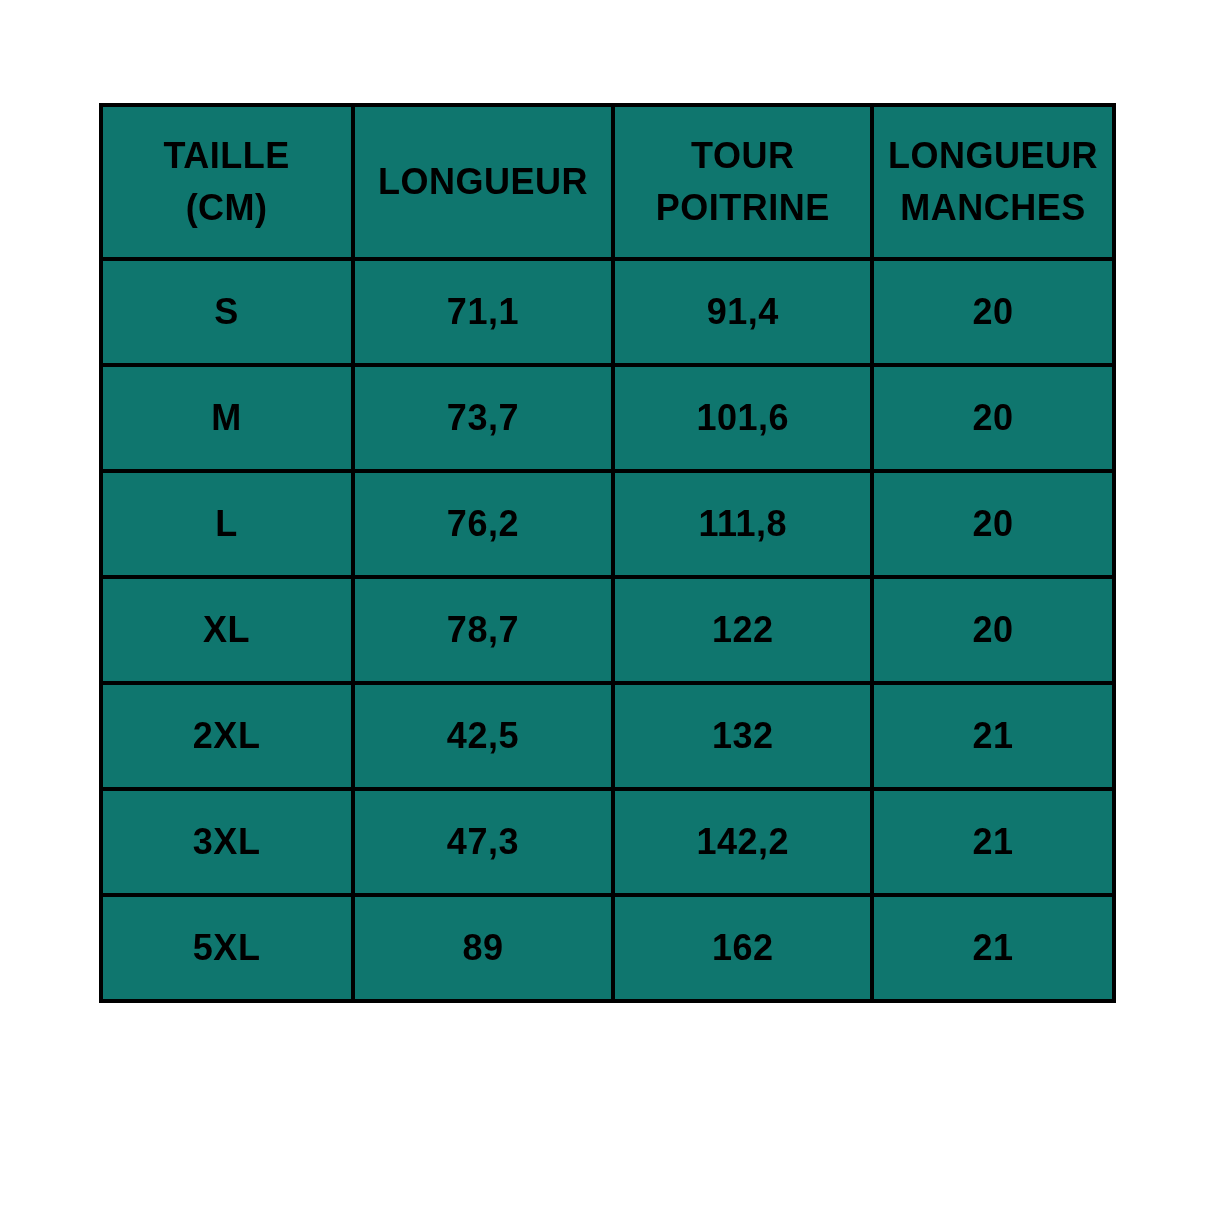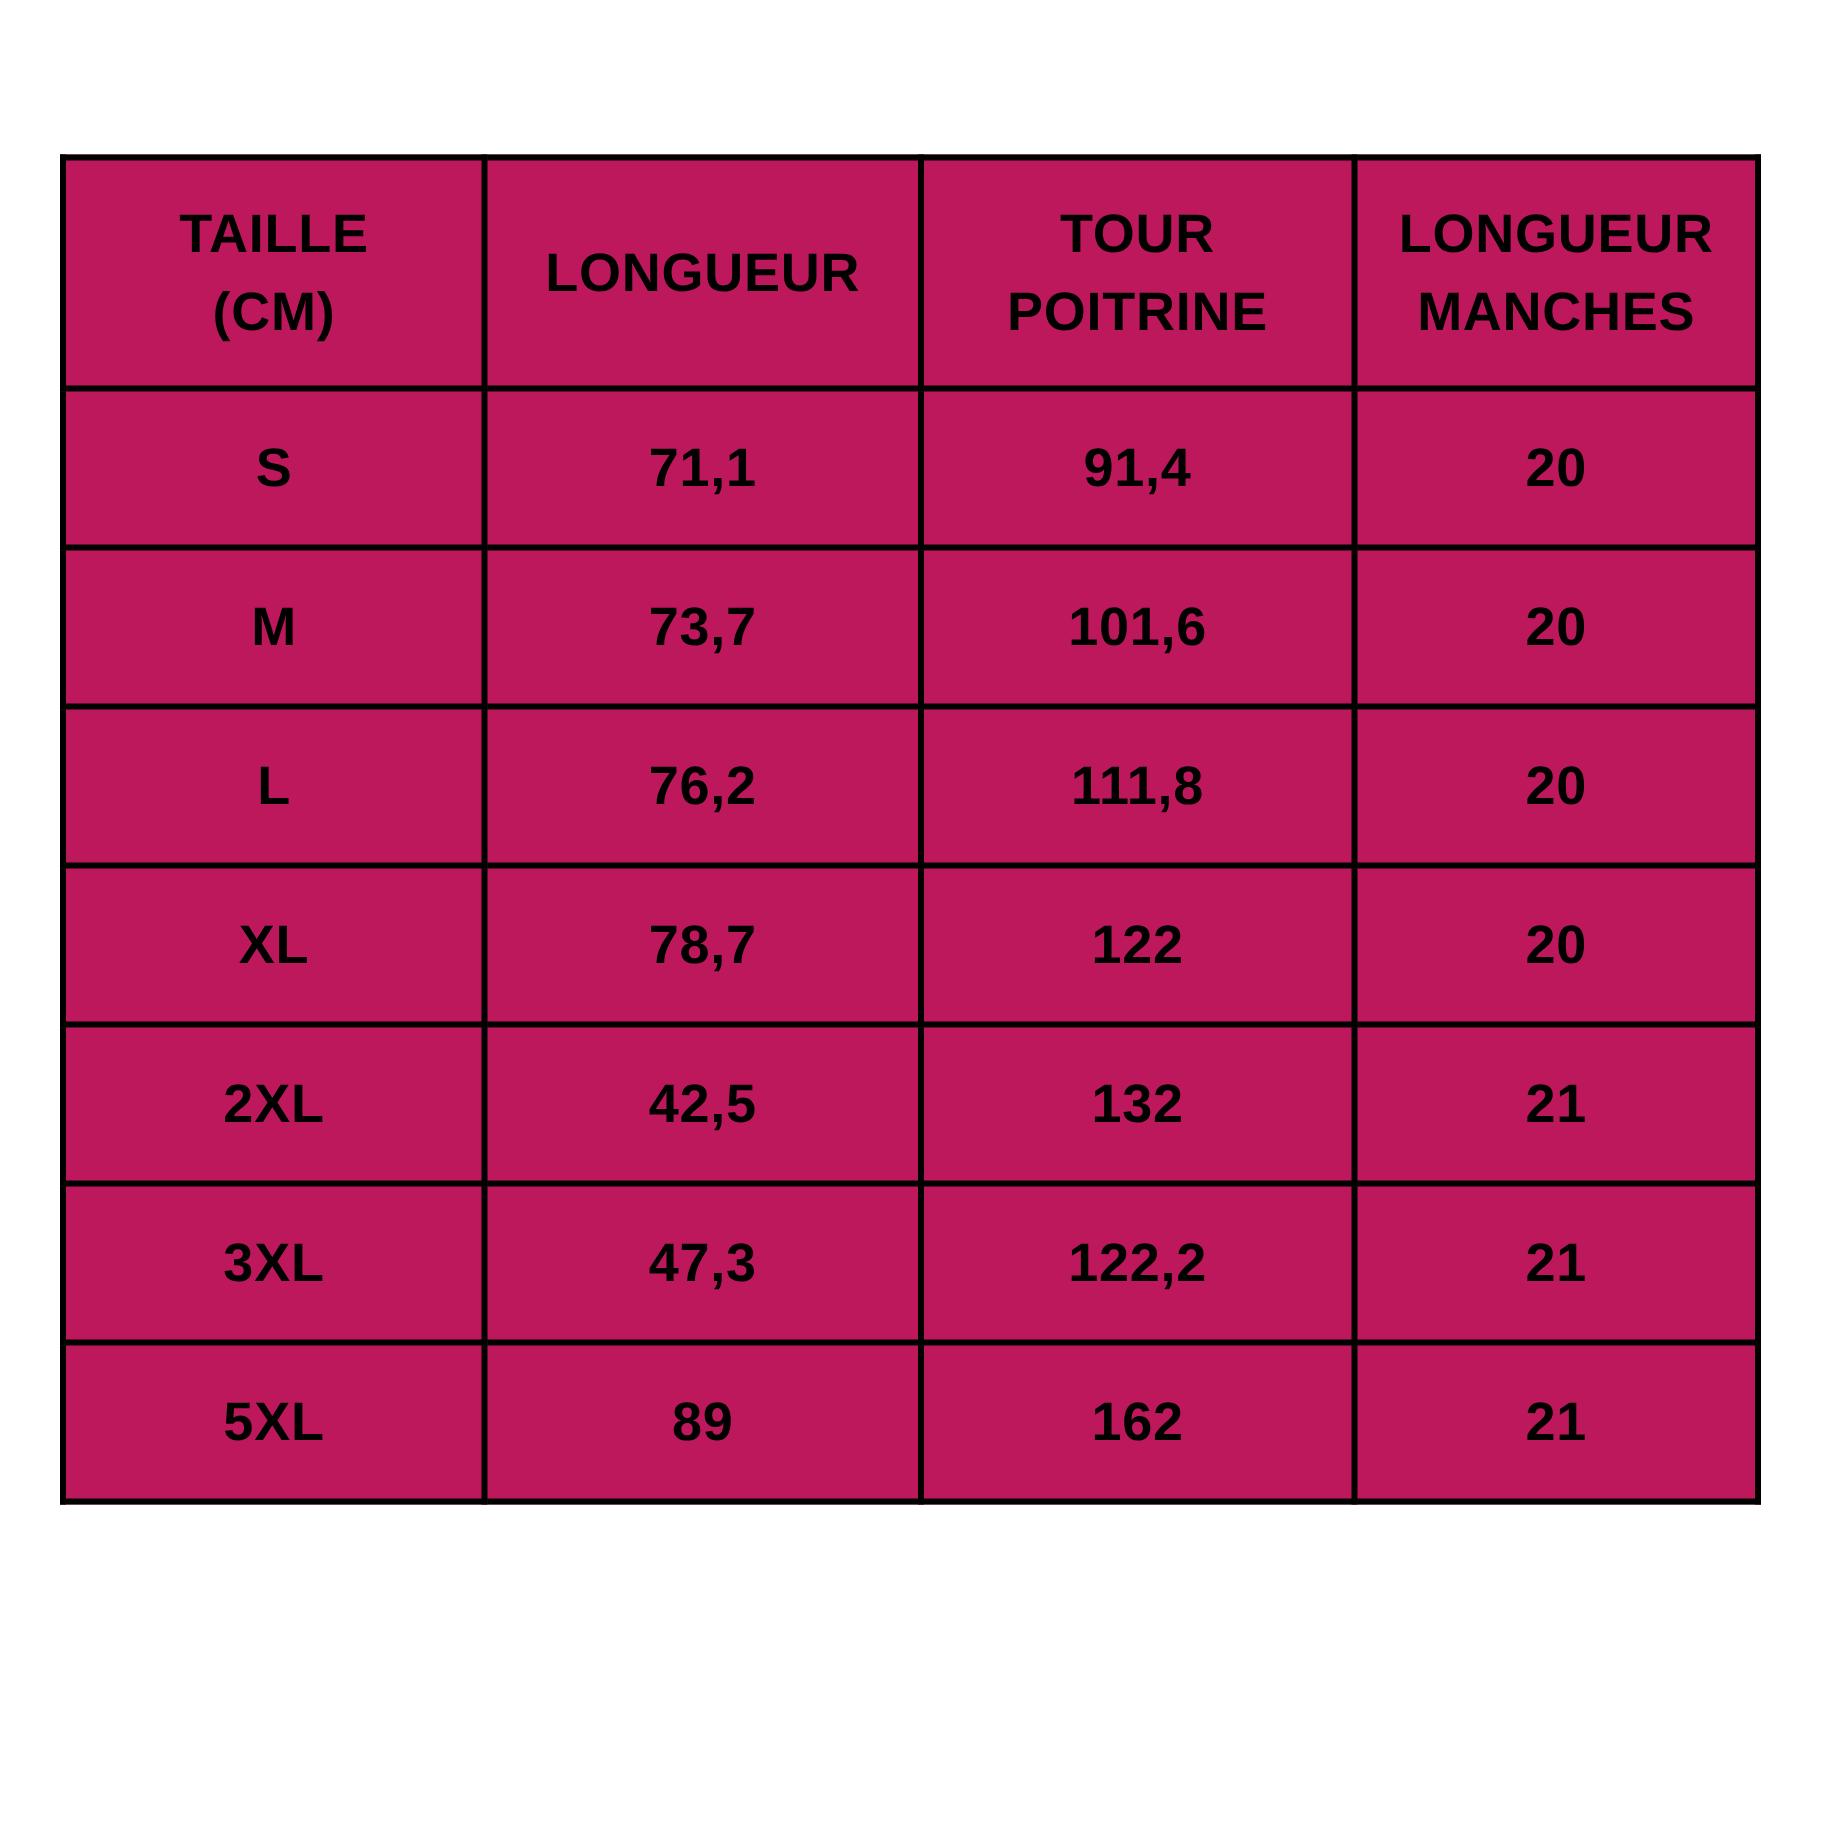--- a/index.html
+++ b/index.html
@@ -12,23 +12,23 @@
   }
   .page {
     width: 1214px;
     height: 1214px;
     background: #ffffff;
     box-sizing: border-box;
   }
   table.size-chart {
     border-collapse: collapse;
     table-layout: fixed;
-    width: 1134px;
+    width: 1017px;
     margin: 103px auto 0 auto;
-    background: #be185d;
+    background: #0f766e;
   }
   table.size-chart td, table.size-chart th {
     border: 4px solid #000000;
     text-align: center;
     vertical-align: middle;
     color: #000000;
     font-weight: bold;
     font-size: 36px;
     line-height: 1.45;
     white-space: pre-line;
@@ -85,21 +85,21 @@
       </tr>
       <tr class="data-row">
         <td>2XL</td>
         <td>42,5</td>
         <td>132</td>
         <td>21</td>
       </tr>
       <tr class="data-row">
         <td>3XL</td>
         <td>47,3</td>
-        <td>122,2</td>
+        <td>142,2</td>
         <td>21</td>
       </tr>
       <tr class="data-row">
         <td>5XL</td>
         <td>89</td>
         <td>162</td>
         <td>21</td>
       </tr>
     </tbody>
   </table>

